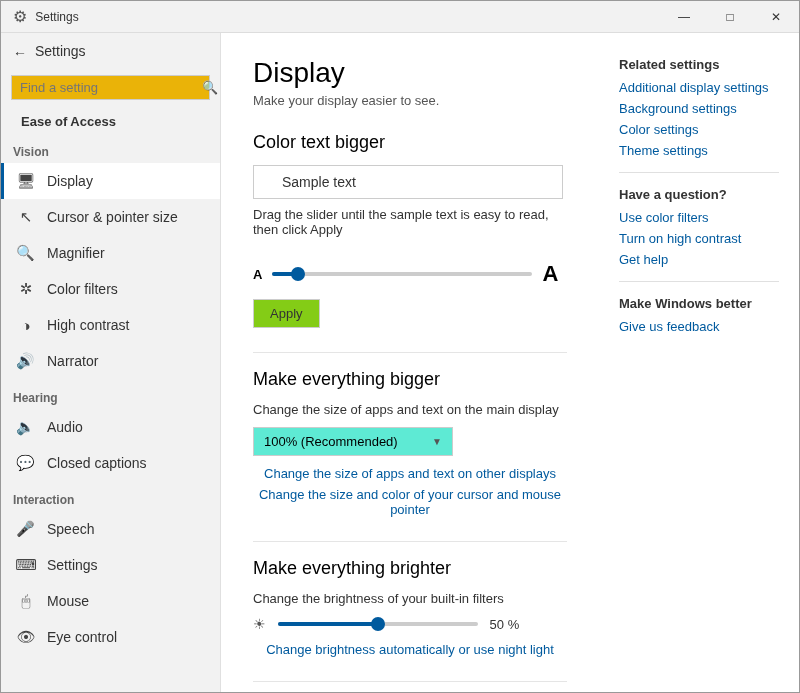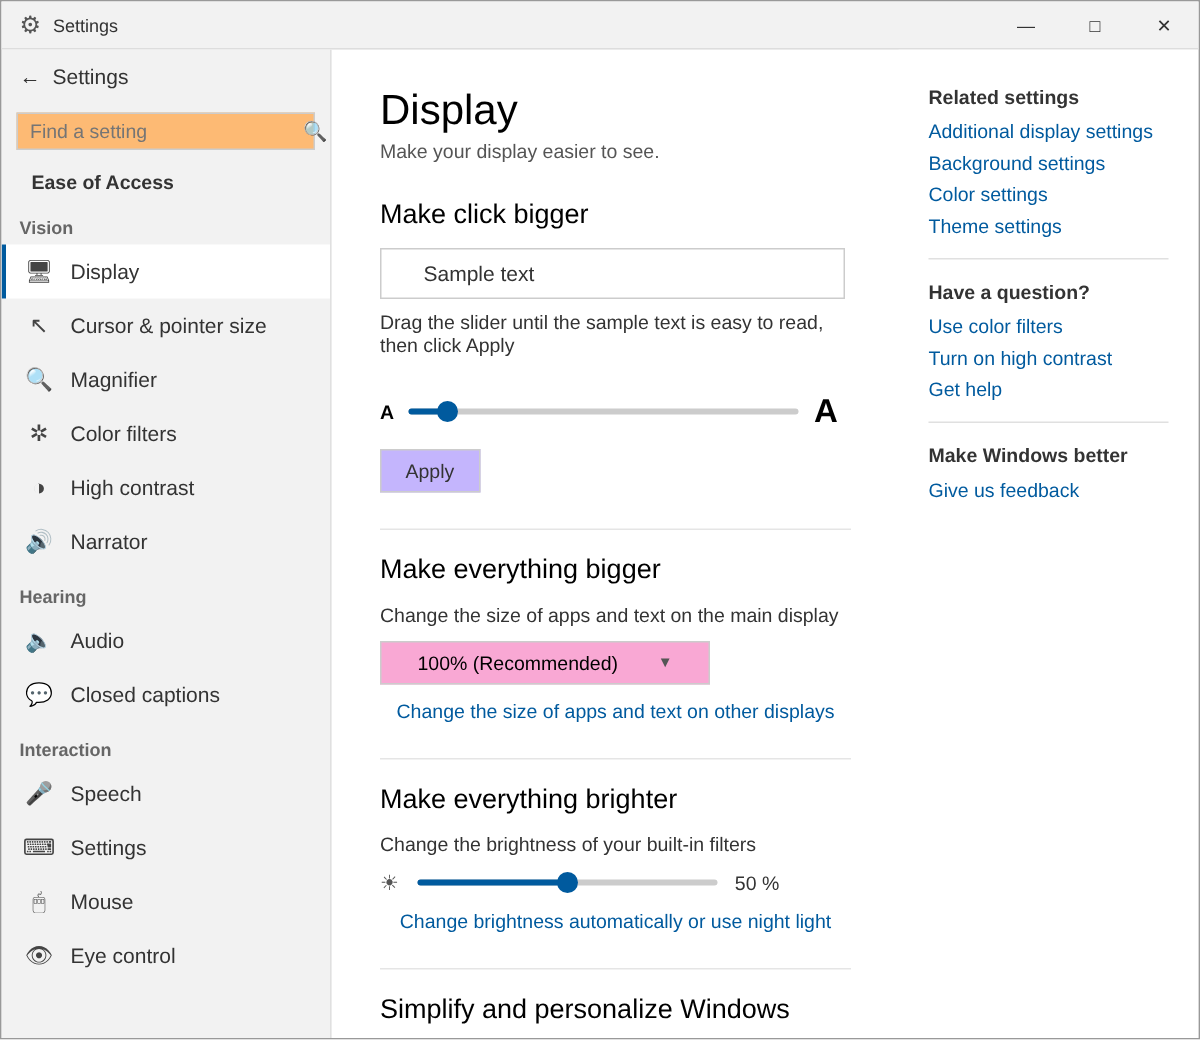--- a/index.html
+++ b/index.html
@@ -82,21 +82,21 @@
       padding: 10px 12px;
       cursor: pointer;
       color: #333;
       text-decoration: none;
       font-size: 14px;
     }
     .search-box {
       margin: 6px 10px;
       display: flex;
       align-items: center;
-      background: #fdba74;
+      background: #eab308;
       border: 1px solid #ccc;
       padding: 4px 8px;
       gap: 6px;
     }
     .search-box input {
       border: none;
       outline: none;
       font-size: 13px;
       background: transparent;
       flex: 1;
@@ -202,38 +202,38 @@
       top: 50%;
       transform: translateY(-50%);
       width: 14px;
       height: 14px;
       background: #005a9e;
       border-radius: 50%;
       cursor: pointer;
     }
     .apply-btn {
       padding: 6px 16px;
-      background: #c4b5fd;
+      background: #84cc16;
       border: 1px solid #ccc;
       font-size: 13px;
       cursor: pointer;
       color: #333;
     }
     .section-description {
       font-size: 13px;
       color: #333;
       margin-bottom: 10px;
     }
     .dropdown-select {
       display: flex;
       align-items: center;
       border: 1px solid #ccc;
-      background: #f9a8d4;
-      padding: 6px 24px;
-      width: 220px;
+      background: #5eead4;
+      padding: 6px 10px;
+      width: 200px;
       cursor: pointer;
       font-size: 13px;
       justify-content: space-between;
       margin-bottom: 10px;
     }
     .dropdown-arrow { font-size: 10px; color: #555; }
     .link-text {
       color: #005a9e;
       font-size: 13px;
       cursor: pointer;
@@ -391,21 +391,21 @@
         <span class="sidebar-item-icon">👁</span>
         <span>Eye control</span>
       </div>
     </div>
 
     <div class="main-content">
       <h1 class="page-title">Display</h1>
       <p class="page-subtitle">Make your display easier to see.</p>
 
       <div class="section">
-        <h2 class="section-title">Make click bigger</h2>
+        <h2 class="section-title">Color text bigger</h2>
         <div class="text-preview-box">Sample text</div>
         <p class="drag-instruction">Drag the slider until the sample text is easy to read, then click Apply</p>
         <div class="slider-row">
           <span class="slider-label-small">A</span>
           <div class="slider-track">
             <div class="slider-fill" style="width: 10%;"></div>
             <div class="slider-thumb" style="left: calc(10% - 7px);"></div>
           </div>
           <span class="slider-label-large">A</span>
         </div>
@@ -415,20 +415,21 @@
       <div class="divider"></div>
 
       <div class="section">
         <h2 class="section-title">Make everything bigger</h2>
         <p class="section-description">Change the size of apps and text on the main display</p>
         <div class="dropdown-select">
           <span>100% (Recommended)</span>
           <span class="dropdown-arrow">▼</span>
         </div>
         <a class="link-text">Change the size of apps and text on other displays</a>
+        <a class="link-text">Change the size and color of your cursor and mouse pointer</a>
       </div>
 
       <div class="divider"></div>
 
       <div class="section">
         <h2 class="section-title">Make everything brighter</h2>
         <p class="section-description">Change the brightness of your built-in filters</p>
         <div class="brightness-row">
           <span class="brightness-icon-dim">☀</span>
           <div class="brightness-slider">

